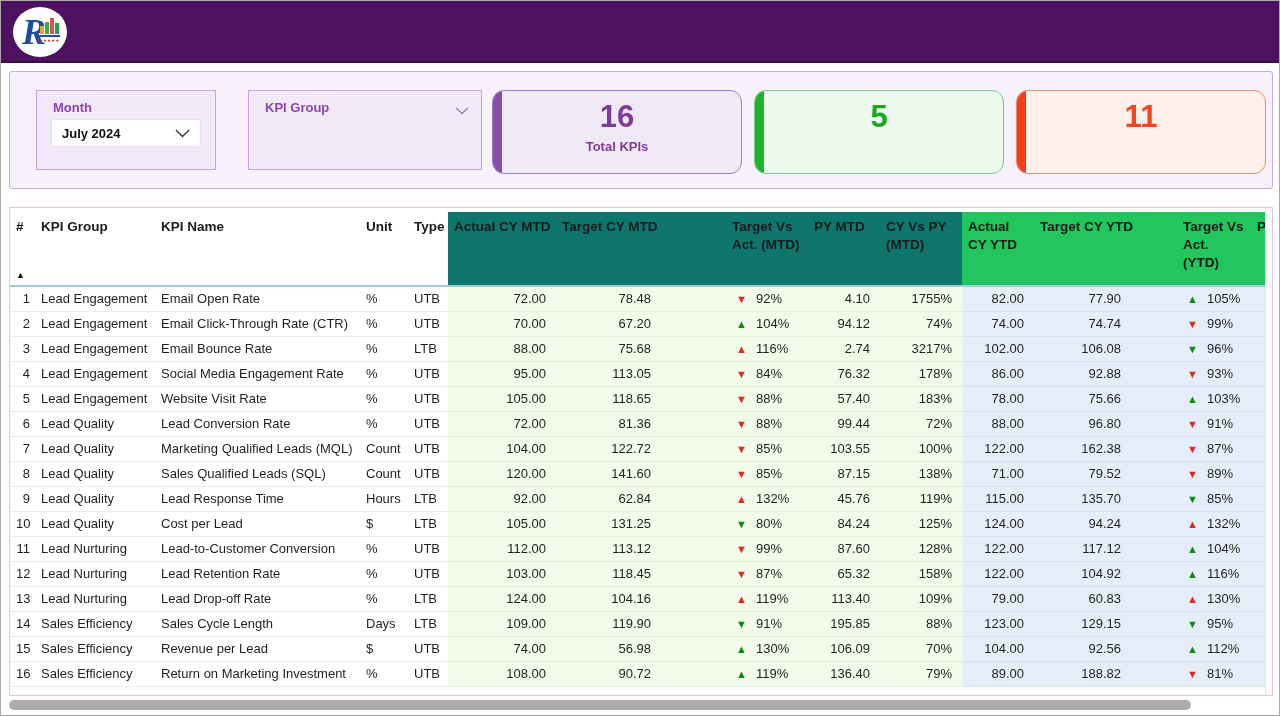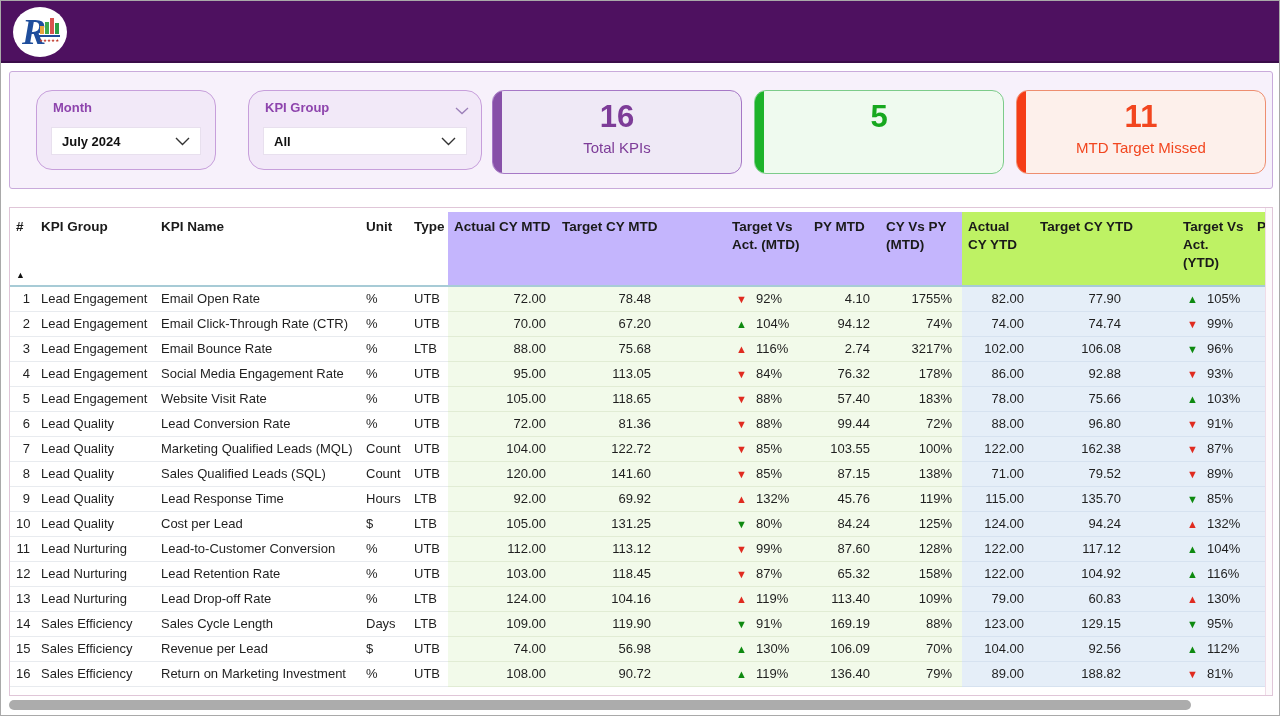--- a/index.html
+++ b/index.html
@@ -7,55 +7,55 @@
   body { font-family:"Liberation Sans", sans-serif; }
   .page { position:relative; width:1280px; height:716px; background:#ffffff; border:1px solid #a9a9a9; overflow:hidden; }
 
   
   .app-header { position:absolute; left:0; top:0; width:1280px; height:62px; background:#4e1160; border-bottom:2px solid #3a0c49; }
   .app-title { position:absolute; left:0; right:0; top:13px; text-align:center; color:#ffffff; font-size:28px; font-weight:700; letter-spacing:.2px; }
   .logo { position:absolute; left:10px; top:4px; width:58px; height:54px; }
 
   
   .filter-bar { position:absolute; left:8px; top:70px; width:1264px; height:118px; background:#f7f1fb; border:1px solid #c9abdb; border-radius:3px; }
-  .slicer { position:absolute; top:18px; height:80px; background:#f2e9f8; border:1px solid #c79fdb; border-radius:16px; }
+  .slicer { position:absolute; top:18px; height:80px; background:#f2e9f8; border:1px solid #c79fdb; border-radius:0; }
   .slicer-month { left:26px; width:180px; }
   .slicer-group { left:238px; width:234px; }
   .slicer-label { position:absolute; left:16px; top:9px; font-size:13px; font-weight:700; color:#8e44ad; }
   .slicer-chev { position:absolute; right:12px; top:10px; }
-  .dd { position:absolute; left:14px; right:14px; top:36px; height:28px; background:#ffffff; border:1px solid #e8e0ee; display:flex; align-items:center; justify-content:space-between; padding:0 10px; font-size:13px; font-weight:700; color:#111; cursor:pointer;gap:16px; }
+  .dd { position:absolute; left:14px; right:14px; top:28px; height:28px; background:#ffffff; border:1px solid #e8e0ee; display:flex; align-items:center; justify-content:space-between; padding:0 10px; font-size:13px; font-weight:700; color:#111; cursor:pointer;gap:16px; }
 
   
   .kpi-card { position:absolute; top:18px; height:84px; border-radius:12px; text-align:center; overflow:hidden; }
   .kpi-card .accent { position:absolute; left:0; top:0; bottom:0; width:9px; }
   .card-value { margin-top:9px; font-size:31px; font-weight:700; line-height:34px; }
-  .card-label { font-size:15px; font-weight:400; margin-top:5px; }
+  .card-label { font-size:13px; font-weight:700; margin-top:5px; }
   .card-purple { left:482px; width:250px; background:#efe9f6; border:1px solid #a678c6; }
   .card-purple .accent { background:#8750a8; }
   .card-purple .card-value,.card-purple .card-label { color:#7d3c98; }
   .card-green { left:744px; width:250px; background:#effaef; border:1px solid #7ccb8a; }
   .card-green .accent { background:#1db32a; }
   .card-green .card-value,.card-green .card-label { color:#17a81f; }
   .card-red { left:1006px; width:250px; background:#fdf0eb; border:1px solid #ee8e70; }
   .card-red .accent { background:#f53d17; }
   .card-red .card-value,.card-red .card-label { color:#f2461f; }
 
   
   .table-panel { position:absolute; left:8px; top:206px; width:1264px; height:489px; background:#ffffff; border:1px solid #e0c6d8; overflow:hidden; }
   table { border-collapse:collapse; table-layout:fixed; width:1259px; margin-top:4px; }
   .col-n{width:25px}.col-group{width:120px}.col-name{width:205px}.col-unit{width:48px}.col-type{width:40px}
   .col-actual_mtd{width:108px}.col-target_mtd{width:170px}.col-tva_mtd{width:82px}.col-py_mtd{width:72px}.col-cy_py_mtd{width:82px}
   .col-actual_ytd{width:72px}.col-target_ytd{width:143px}.col-tva_ytd{width:74px}.col-py_ytd{width:18px}
   th { vertical-align:top; text-align:left; font-size:13.5px; font-weight:700; color:#1a1a1a; padding:6px 4px 0 6px; height:74px; line-height:1.32; position:relative; overflow:hidden; }
   thead tr { border-bottom:2px solid #a7cbd6; }
   td { height:25px; line-height:24px; padding:0 6px; font-size:13px; color:#1f1f1f; border-bottom:1px solid #e8ebef; white-space:nowrap; overflow:hidden; }
   td.num { text-align:right; padding-right:10px; }
-  th.sec-green { background:#c4b5fd; }
+  th.sec-green { background:#0f766e; }
   td.sec-green { background:#f2faea; border-bottom-color:#e1ecd4; }
-  th.sec-blue { background:#bef264; }
+  th.sec-blue { background:#22c55e; }
   td.sec-blue { background:#e5eef8; border-bottom-color:#d6e2f0; }
   td.c-n { text-align:right; padding-right:5px; }
   td.c-target_mtd { padding-right:75px; }
   td.c-target_ytd { padding-right:56px;margin-top:6px; }
   .sort { position:absolute; left:6px; bottom:3px; font-size:9px; color:#111; cursor:pointer; }
   .arrowcell { padding-left:10px; }
   .tri { display:inline-block; width:20px; font-size:11px; vertical-align:baseline; }
   .tri.red { color:#e02b20; }
   .tri.green { color:#0e8a10; }
   .pct { font-size:13px; }
@@ -99,45 +99,36 @@
       </div>
     </div>
 
     <div class="slicer slicer-group">
       <div class="slicer-label">KPI Group</div>
       <span class="slicer-chev">
         <svg width="14" height="8" viewBox="0 0 14 8">
             <path d="M1 1 L7 6.5 L13 1" fill="none" stroke="#9b7fb8" stroke-width="1.3"></path>
           </svg>
       </span>
-      <div class="dd">
-        <span>All</span>
-        <span>
-          <svg width="15" height="9" viewBox="0 0 15 9">
-              <path d="M1 1 L7.5 7.5 L14 1" fill="none" stroke="#333" stroke-width="1.4"></path>
-            </svg>
-        </span>
-      </div>
     </div>
 
     <div class="kpi-card card-purple">
       <div class="accent"></div>
       <div class="card-value">16</div>
       <div class="card-label">Total KPIs</div>
     </div>
 
     <div class="kpi-card card-green">
       <div class="accent"></div>
       <div class="card-value">5</div>
     </div>
 
     <div class="kpi-card card-red">
       <div class="accent"></div>
       <div class="card-value">11</div>
-      <div class="card-label">MTD Target Missed</div>
     </div>
 
   </section>
 
   <section class="table-panel">
     <table>
       <colgroup>
           <col class="col-n">
           <col class="col-group">
           <col class="col-name">
@@ -300,21 +291,21 @@
             <td class="sec-blue c-tva_ytd arrowcell"><span class="tri red">▼</span><span class="pct">89%</span></td>
             <td class="sec-blue c-py_ytd num"></td>
           </tr>
           <tr>
             <td class="sec-plain c-n num">9</td>
             <td class="sec-plain c-group">Lead Quality</td>
             <td class="sec-plain c-name">Lead Response Time</td>
             <td class="sec-plain c-unit">Hours</td>
             <td class="sec-plain c-type">LTB</td>
             <td class="sec-green c-actual_mtd num">92.00</td>
-            <td class="sec-green c-target_mtd num">69.92</td>
+            <td class="sec-green c-target_mtd num">62.84</td>
             <td class="sec-green c-tva_mtd arrowcell"><span class="tri red">▲</span><span class="pct">132%</span></td>
             <td class="sec-green c-py_mtd num">45.76</td>
             <td class="sec-green c-cy_py_mtd num">119%</td>
             <td class="sec-blue c-actual_ytd num">115.00</td>
             <td class="sec-blue c-target_ytd num">135.70</td>
             <td class="sec-blue c-tva_ytd arrowcell"><span class="tri green">▼</span><span class="pct">85%</span></td>
             <td class="sec-blue c-py_ytd num"></td>
           </tr>
           <tr>
             <td class="sec-plain c-n num">10</td>
@@ -382,21 +373,21 @@
           </tr>
           <tr>
             <td class="sec-plain c-n num">14</td>
             <td class="sec-plain c-group">Sales Efficiency</td>
             <td class="sec-plain c-name">Sales Cycle Length</td>
             <td class="sec-plain c-unit">Days</td>
             <td class="sec-plain c-type">LTB</td>
             <td class="sec-green c-actual_mtd num">109.00</td>
             <td class="sec-green c-target_mtd num">119.90</td>
             <td class="sec-green c-tva_mtd arrowcell"><span class="tri green">▼</span><span class="pct">91%</span></td>
-            <td class="sec-green c-py_mtd num">169.19</td>
+            <td class="sec-green c-py_mtd num">195.85</td>
             <td class="sec-green c-cy_py_mtd num">88%</td>
             <td class="sec-blue c-actual_ytd num">123.00</td>
             <td class="sec-blue c-target_ytd num">129.15</td>
             <td class="sec-blue c-tva_ytd arrowcell"><span class="tri green">▼</span><span class="pct">95%</span></td>
             <td class="sec-blue c-py_ytd num"></td>
           </tr>
           <tr>
             <td class="sec-plain c-n num">15</td>
             <td class="sec-plain c-group">Sales Efficiency</td>
             <td class="sec-plain c-name">Revenue per Lead</td>

